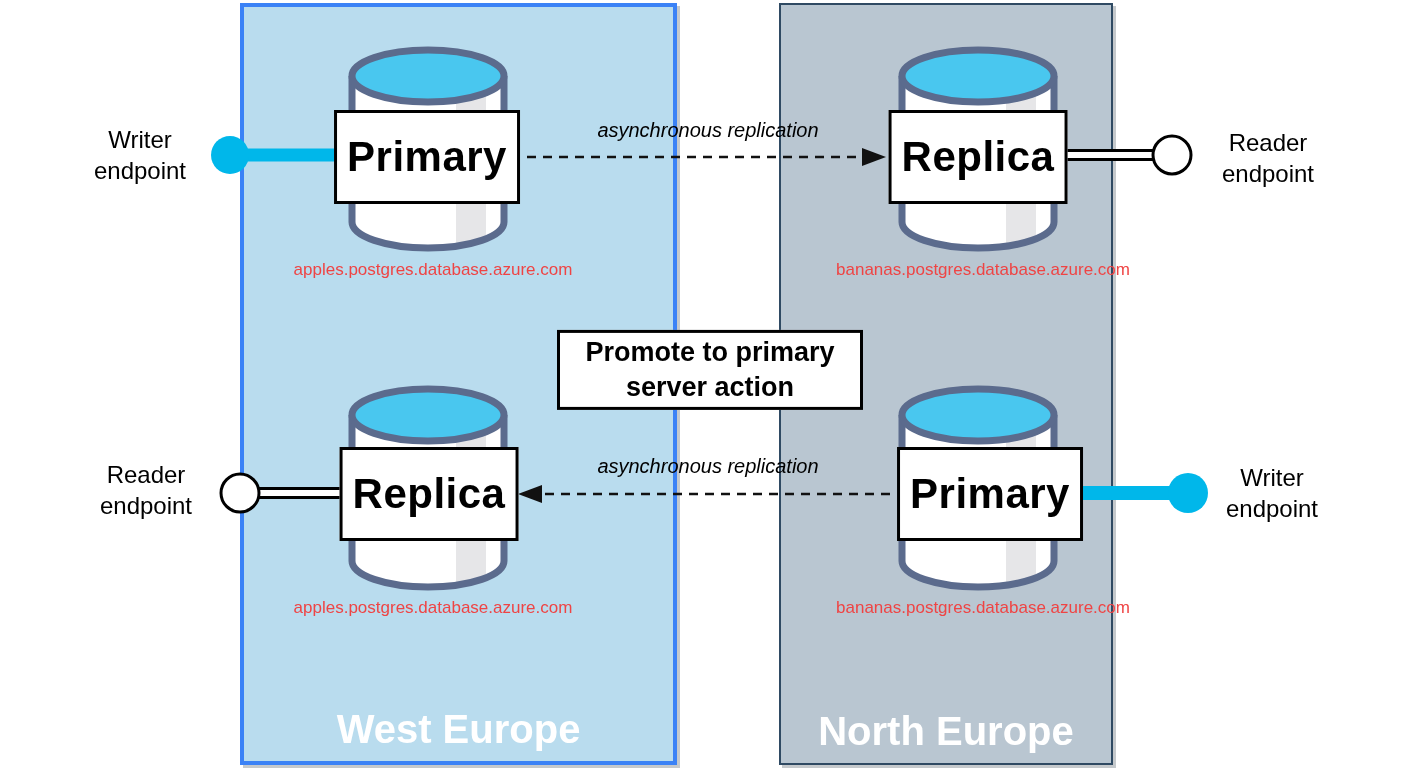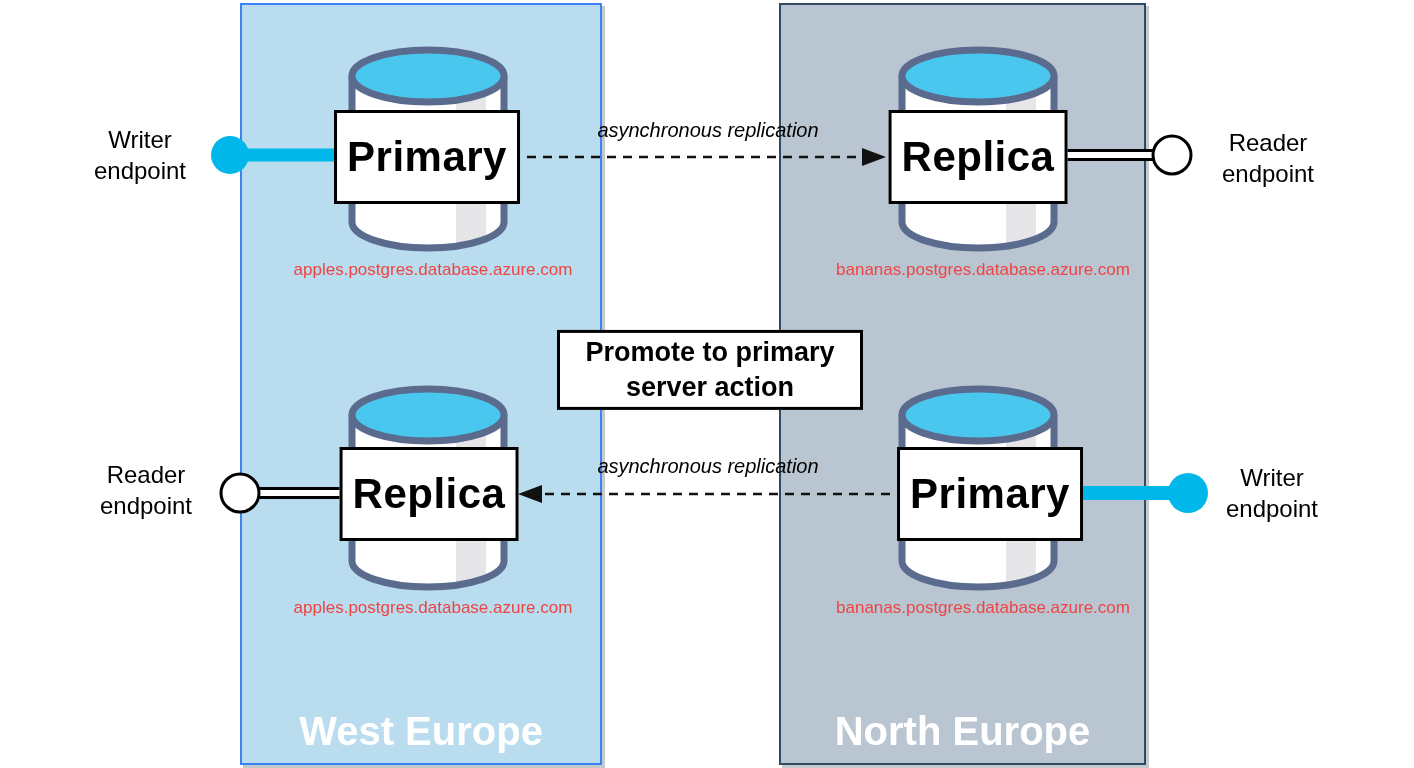--- a/index.html
+++ b/index.html
@@ -2,22 +2,22 @@
 <html><head>
 <meta charset="utf-8">
 <style>
   html,body { margin:0; padding:0; background:#ffffff; }
   .canvas {
     position:relative; width:1414px; height:768px; background:#ffffff;
     font-family:"Liberation Sans","DejaVu Sans",sans-serif; overflow:hidden;
   }
   .region { position:absolute; top:3px; height:762px; box-sizing:border-box; z-index:1;
             box-shadow:3px 3px 0 rgba(90,100,110,0.35); }
-  .region-west  { left:240px; width:362px; background:#b9dcee; border:2px solid #3b82f6; }
-  .region-north { left:779px; width:367px; background:#b9c6d1; border:2px solid #2f4a63; }
+  .region-west  { left:240px; width:437px; background:#b9dcee; border:4px solid #3b82f6; }
+  .region-north { left:779px; width:334px; background:#b9c6d1; border:2px solid #2f4a63; }
   .region-label { position:absolute; bottom:10px; left:0; right:0; text-align:center;
                   font-weight:bold; font-size:40px; line-height:1.1; color:#ffffff; }
   svg.overlay { position:absolute; left:0; top:0; z-index:2; }
   .dashed { stroke:#111111; stroke-width:2.5; stroke-dasharray:9 7; fill:none; }
   .role-box {
     position:absolute; transform:translate(-50%,-50%); z-index:3;
     background:#ffffff; border:3px solid #000000; color:#000000;
     font-weight:bold; font-size:42px; line-height:1; padding:23px 10px;
     white-space:nowrap; letter-spacing:0.5px;
   }

